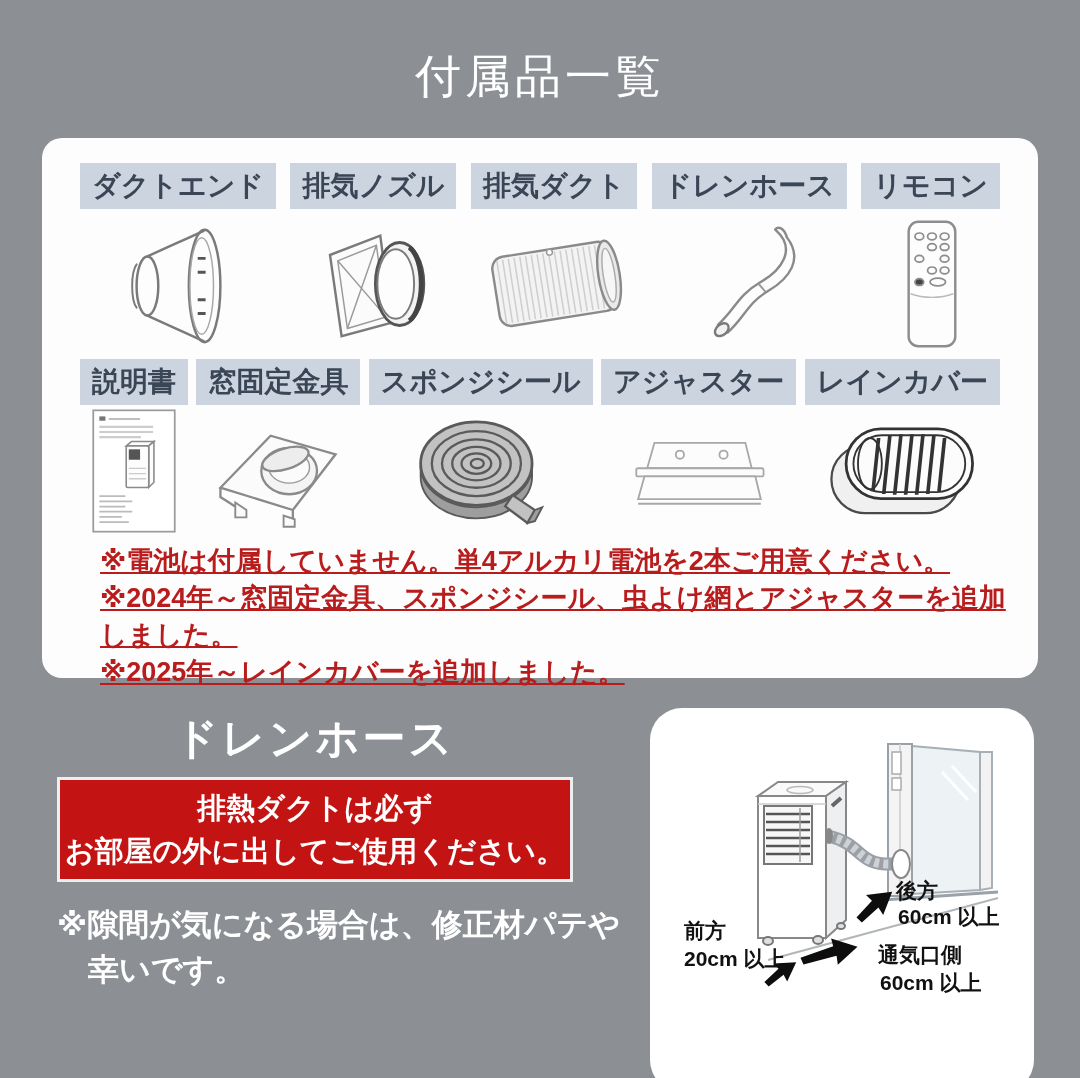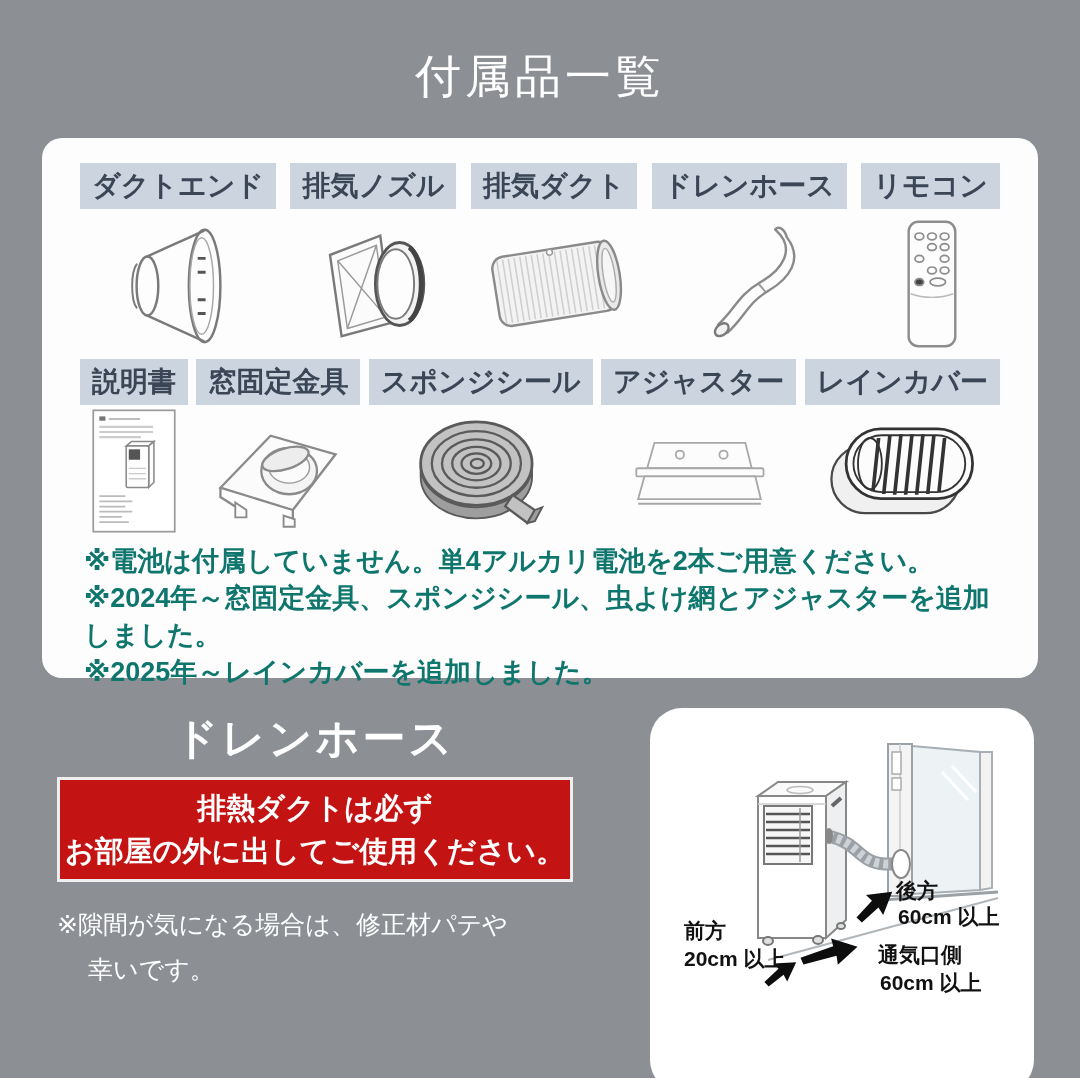--- a/index.html
+++ b/index.html
@@ -20,35 +20,35 @@
     padding:25px 28px 0 28px;
   }
   .acc-row{display:flex;justify-content:space-between;align-items:flex-start;padding:0 10px;}
   .acc-item{display:flex;flex-direction:column;align-items:center;}
   .pill{
     background:#ccd5df;color:#3a4656;font-weight:bold;font-size:28px;
     padding:7px 12px;white-space:nowrap;line-height:32px;
   }
   .icon-box{display:flex;align-items:center;justify-content:center;height:150px;}
   .icon-box.r2{height:132px;}
-  .notes{margin:6px 0 0 14px;color:#0f766e;font-weight:bold;font-size:27px;line-height:37px;}
+  .notes{margin:6px 0 0 30px;color:#b91c1c;font-weight:bold;font-size:27px;line-height:37px;text-decoration:underline;}
   
   .prec-title{
     position:absolute;left:57px;top:710px;width:516px;text-align:center;
     color:#ffffff;font-size:43px;font-weight:bold;letter-spacing:3px;
   }
   .warning-box{
     position:absolute;left:57px;top:777px;width:516px;height:105px;
     background:#c41313;border:3px solid #efefef;box-sizing:border-box;
     display:flex;flex-direction:column;justify-content:center;text-align:center;
     color:#ffffff;font-weight:bold;font-size:29px;line-height:43px;
   }
   .gap-note{
     position:absolute;left:57px;top:902px;width:590px;
-    color:#ffffff;font-weight:normal;font-size:25px;line-height:45px;
+    color:#ffffff;font-weight:bold;font-size:31px;line-height:45px;
   }
   .gap-note .cont{padding-left:31px;}
   
   .illus-box{
     position:absolute;left:650px;top:708px;width:384px;height:384px;
     background:#ffffff;border-radius:32px;overflow:hidden;
   }
   .illus-box svg text{font-family:"Liberation Sans","DejaVu Sans",sans-serif;font-weight:bold;font-size:21px;fill:#111;}
 </style>
 </head>

